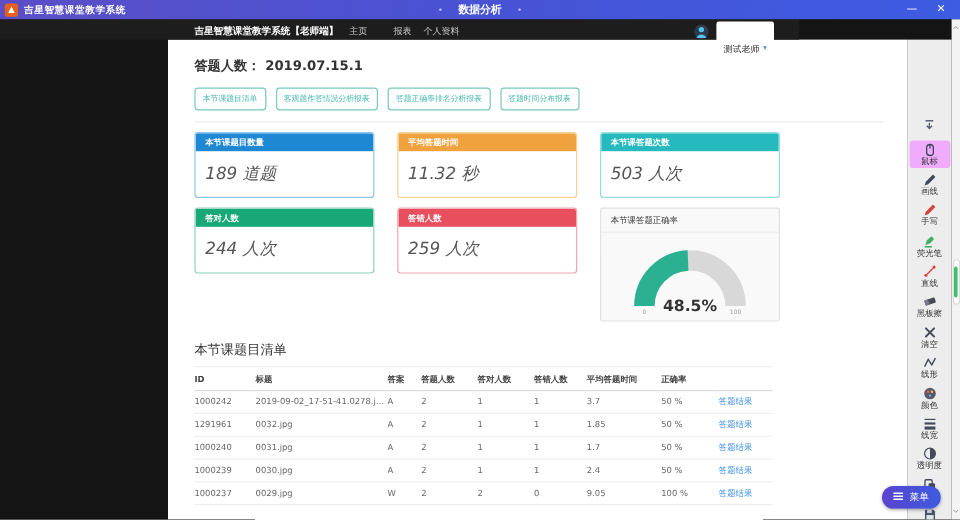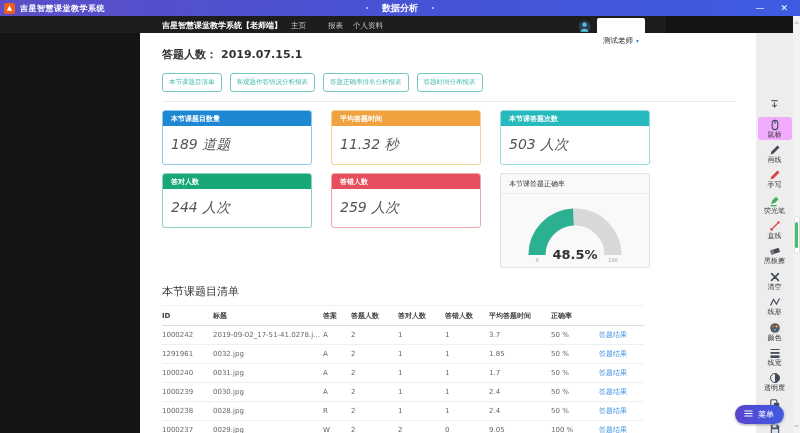--- a/index.html
+++ b/index.html
@@ -234,31 +234,20 @@
           <td>0030.jpg</td>
           <td>A</td>
           <td>2</td>
           <td>1</td>
           <td>1</td>
           <td>2.4</td>
           <td>50 %</td>
           <td><a>答题结果</a></td>
         </tr>
         <tr>
-          <td>1000238</td>
-          <td>0028.jpg</td>
-          <td>R</td>
-          <td>2</td>
-          <td>1</td>
-          <td>1</td>
-          <td>2.4</td>
-          <td>50 %</td>
-          <td><a>答题结果</a></td>
-        </tr>
-        <tr>
           <td>1000237</td>
           <td>0029.jpg</td>
           <td>W</td>
           <td>2</td>
           <td>2</td>
           <td>0</td>
           <td>9.05</td>
           <td>100 %</td>
           <td><a>答题结果</a></td>
         </tr>

